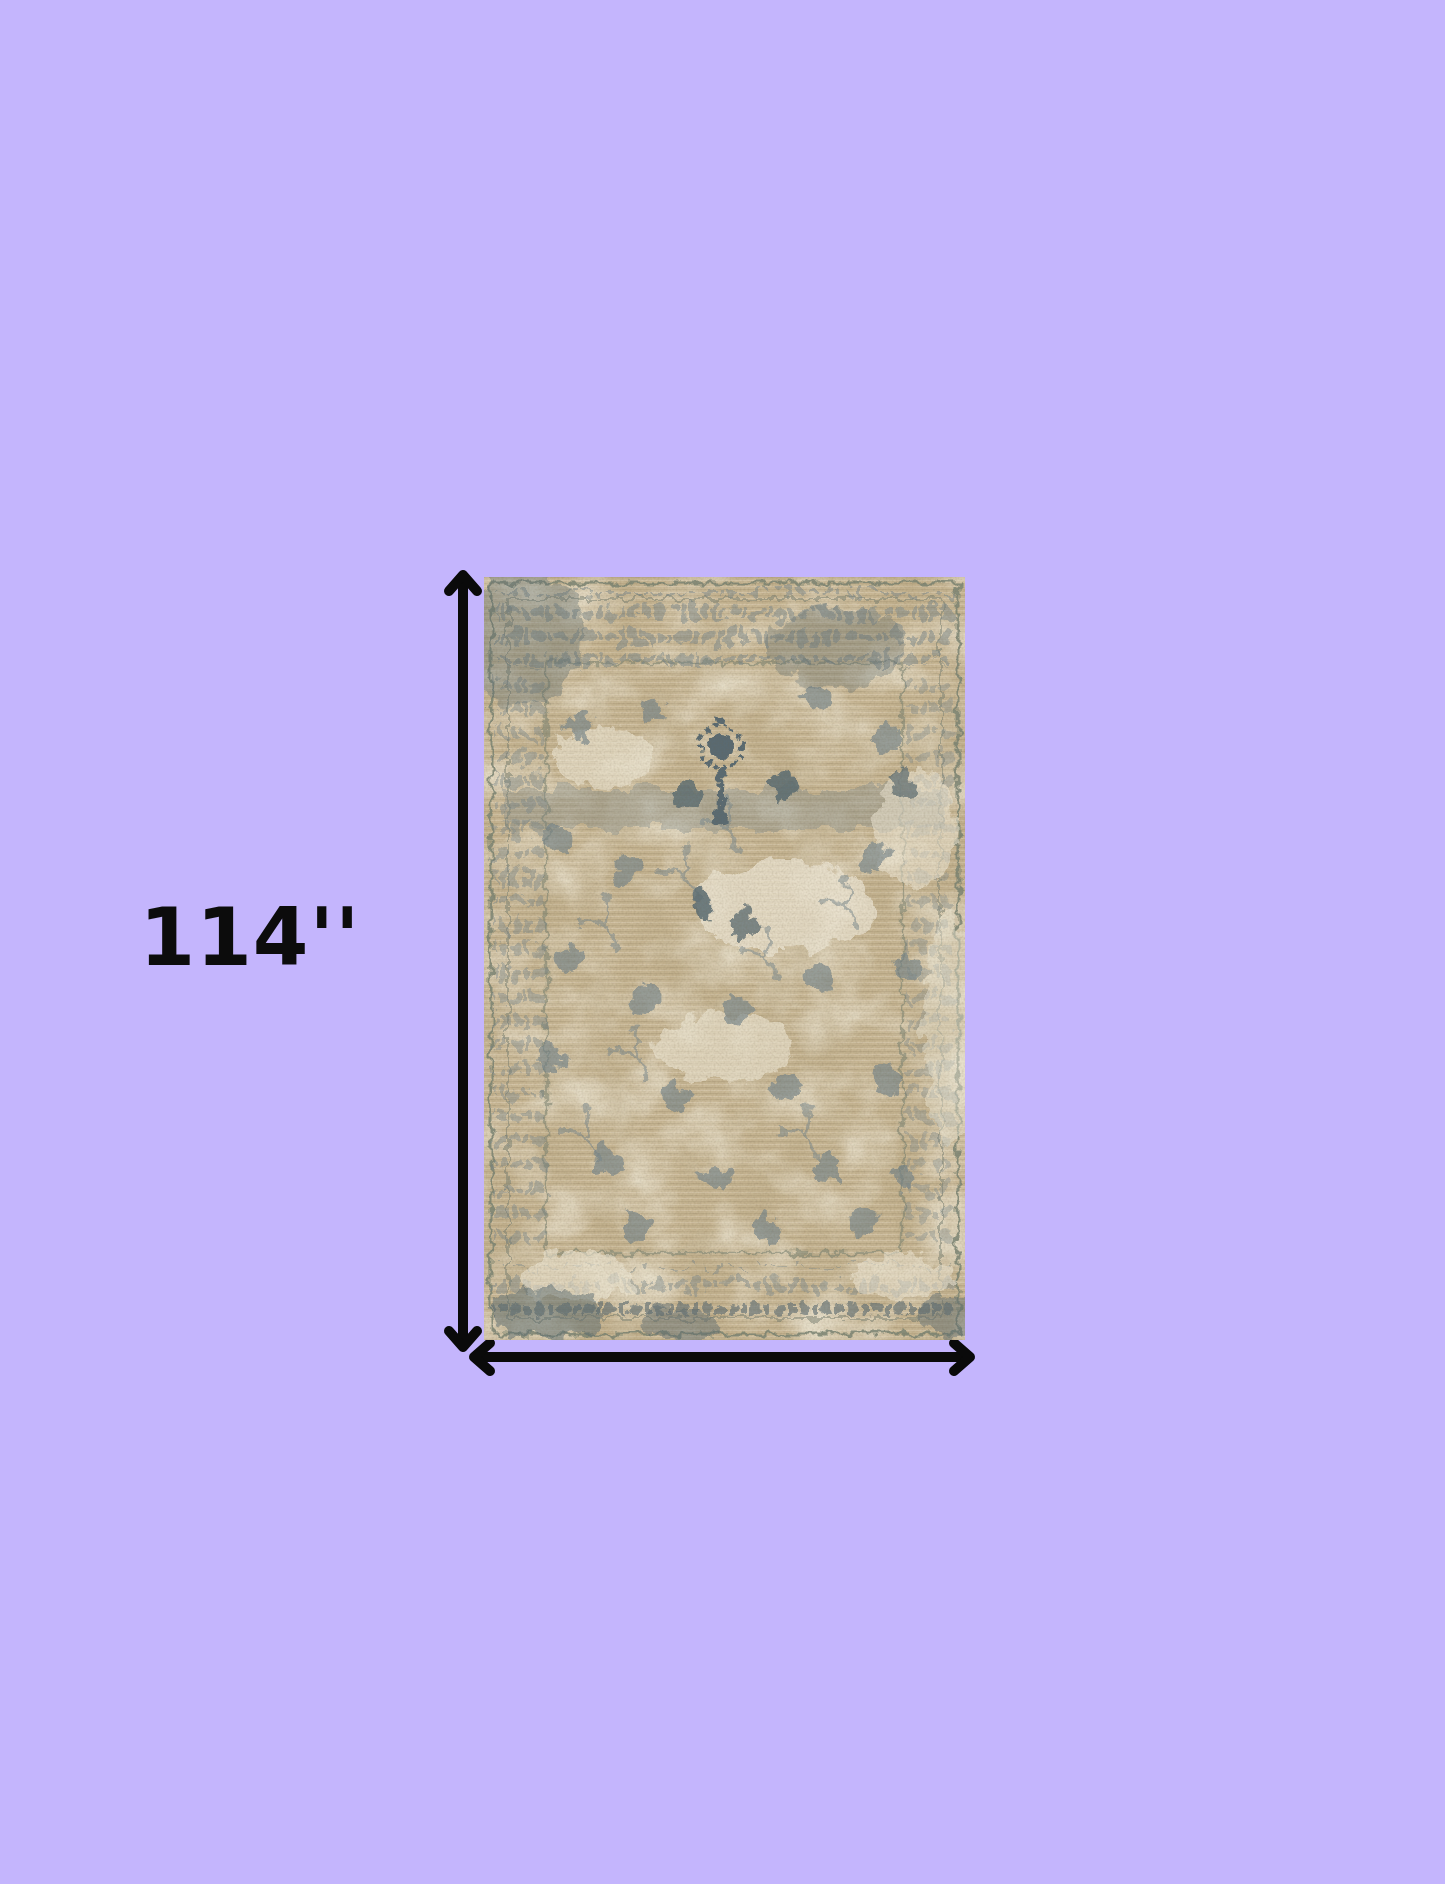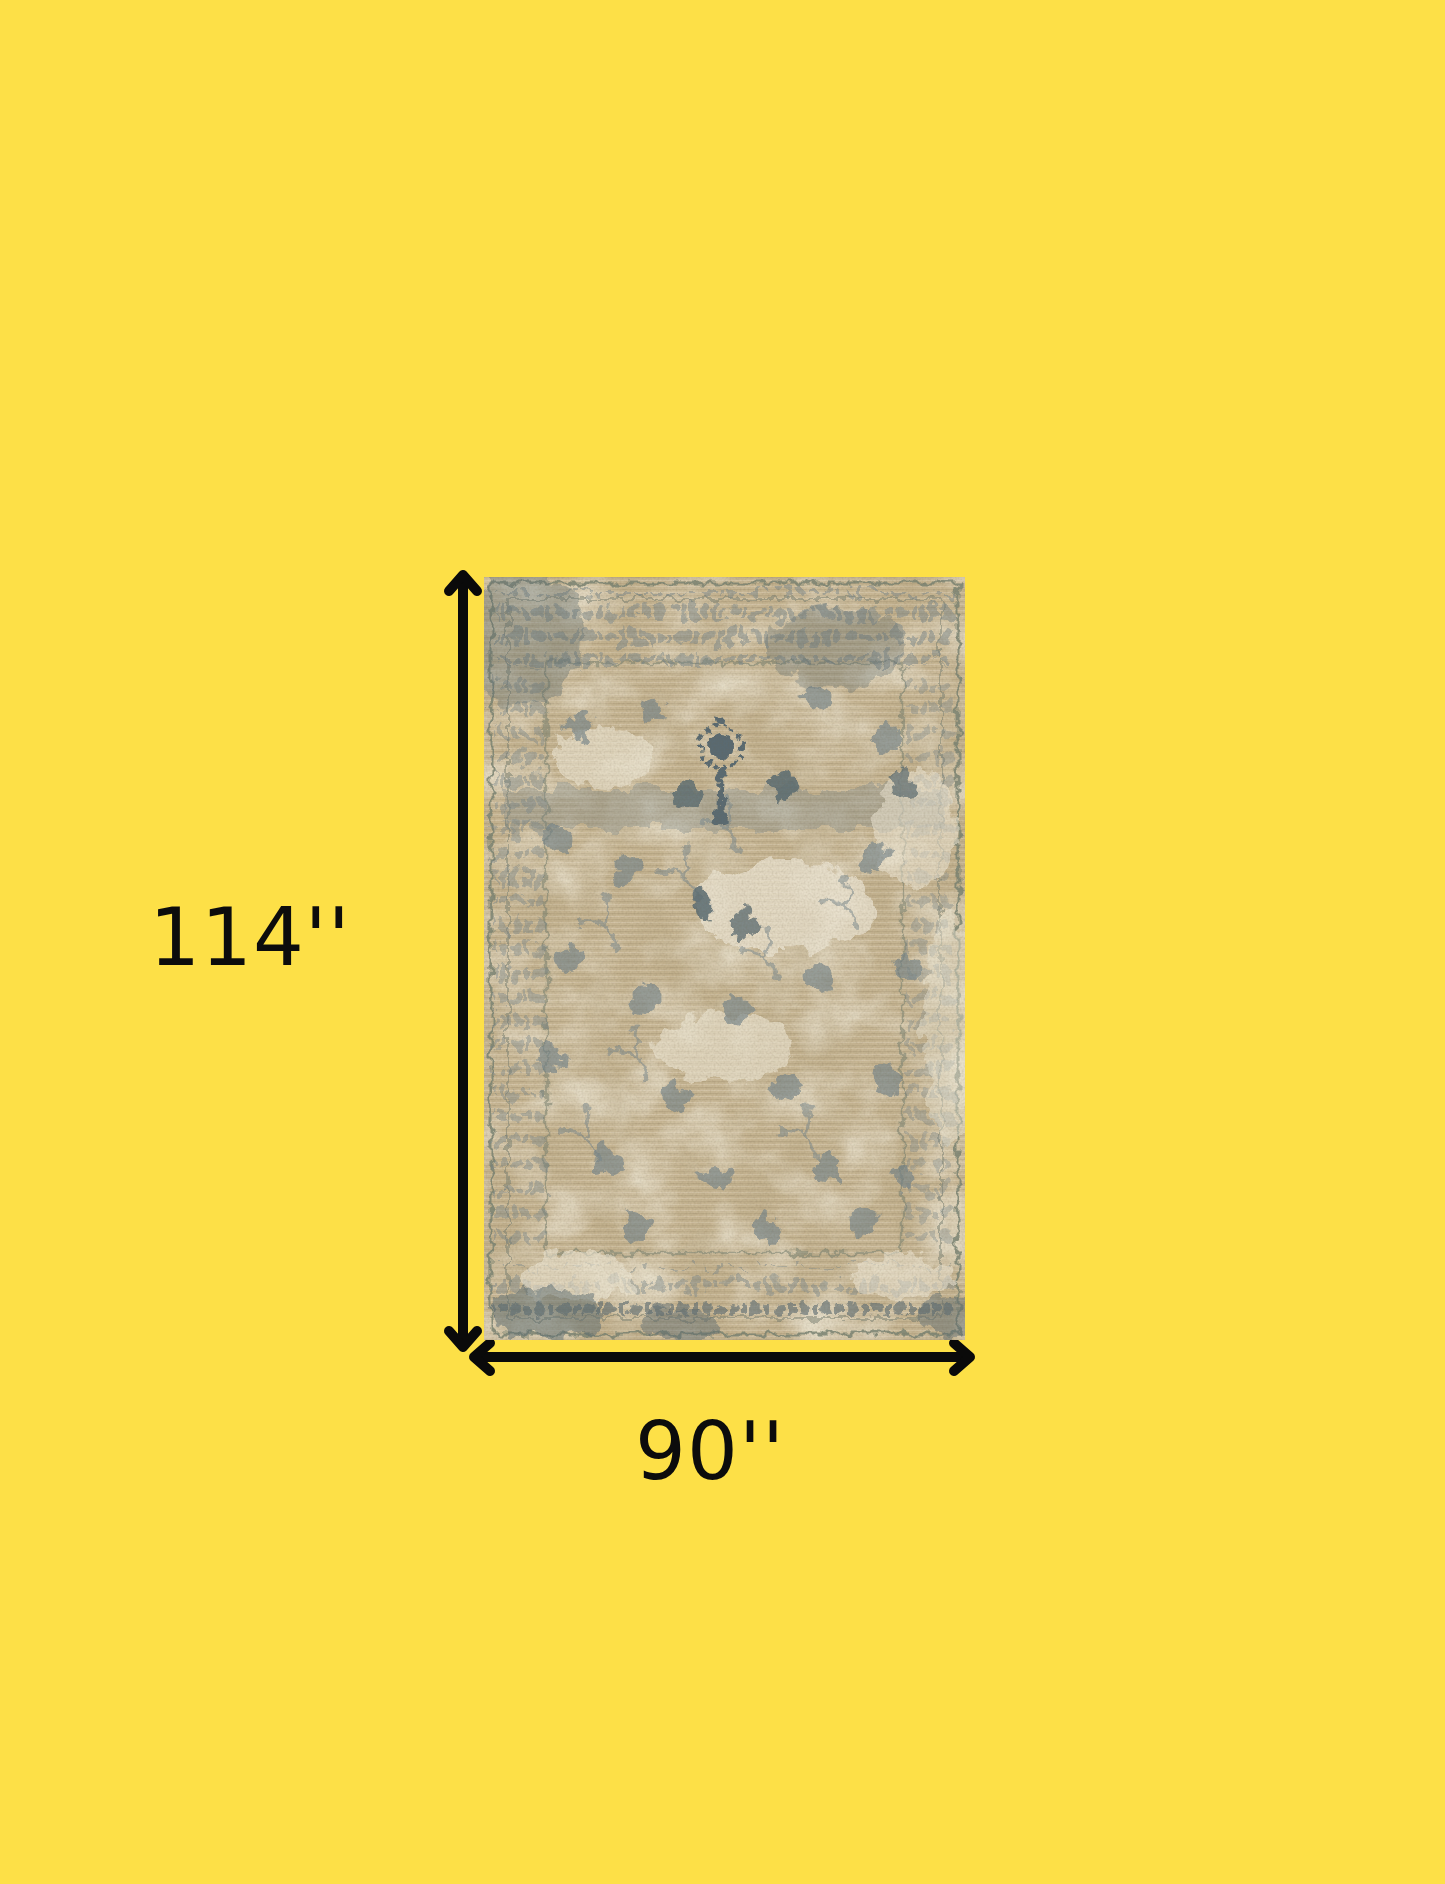--- a/index.html
+++ b/index.html
@@ -1,21 +1,22 @@
 <!DOCTYPE html>
 <html><head>
 <meta charset="utf-8">
 <style>
   html,body { margin:0; padding:0; background:#ffffff; }
   .canvas {
     position:relative;
     width:1445px; height:1884px;
-    background:#fde047;
+    background:#c4b5fd;
     overflow:hidden;
     font-family:"DejaVu Sans", sans-serif;
+    font-weight:bold;
   }
   .dim-label {
     position:absolute;
     color:#0c0c0c;
     text-align:center;
     font-size:80px;
     line-height:110px;
     letter-spacing:1px;
     user-select:none;
   }
@@ -31,21 +32,20 @@
     display:block;
   }
 </style>
 </head>
 <body>
 
 <div class="canvas">
 
   <div class="dim-label dim-height">114''</div>
 
-  <div class="dim-label dim-width">90''</div>
 
   <svg class="arrow arrow-v" viewBox="0 0 44 796" aria-hidden="true">
     <g fill="none" stroke="#0a0a0a" stroke-width="10" stroke-linecap="round" stroke-linejoin="round">
       <line x1="22" y1="13" x2="22" y2="783"></line>
       <path d="M8 28 L22 12 L36 28"></path>
       <path d="M8 768 L22 784 L36 768"></path>
     </g>
   </svg>
 
   <svg class="arrow arrow-h" viewBox="0 0 520 44" aria-hidden="true">

